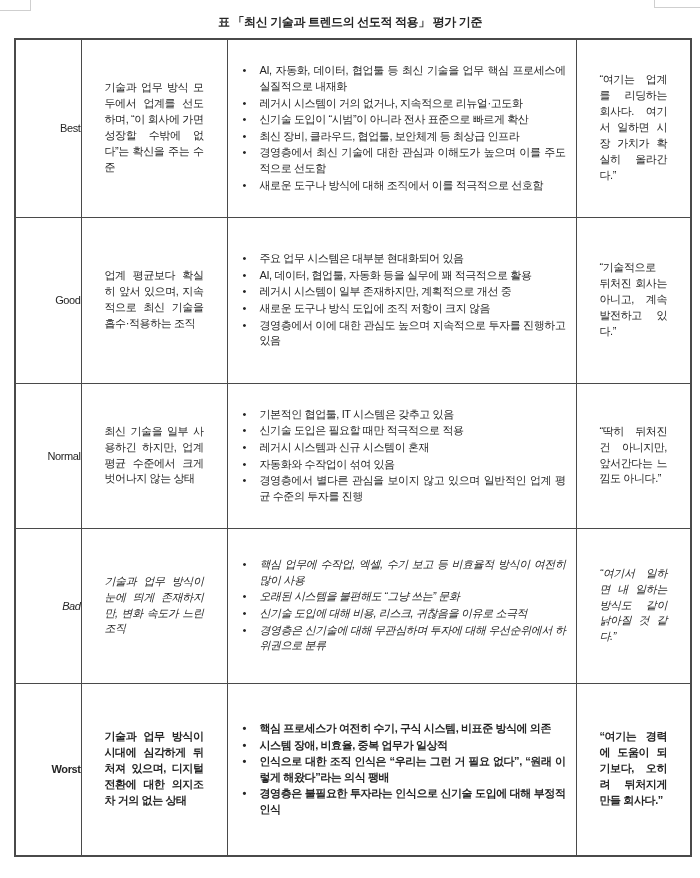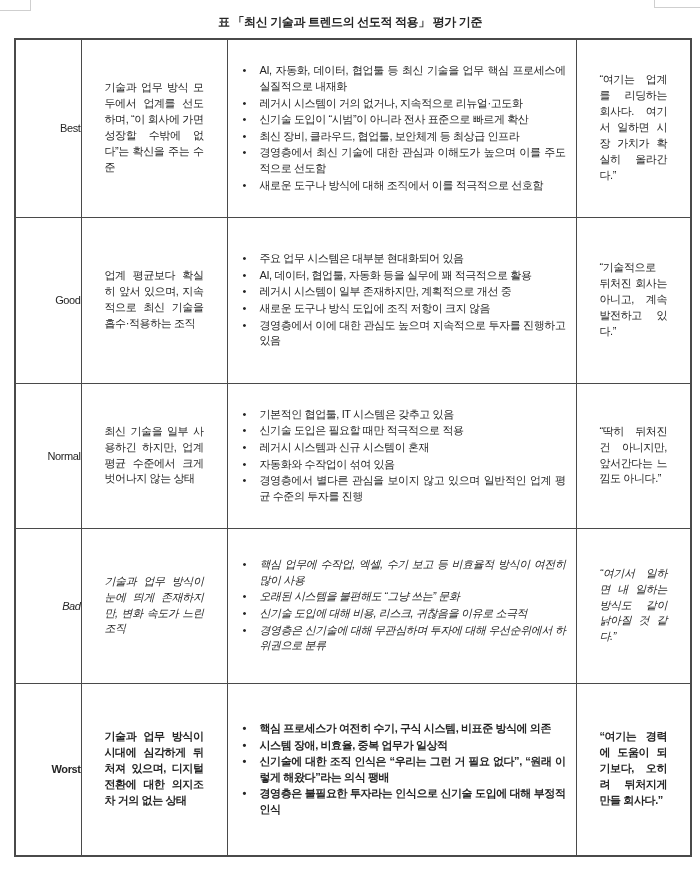--- a/index.html
+++ b/index.html
@@ -149,20 +149,20 @@
     <td class="perc">“여기서 일하면 내 일하는 방식도 같이 낡아질 것 같다.”</td>
   </tr>
 
   <tr class="r4">
     <td class="level">Worst</td>
     <td class="def">기술과 업무 방식이 시대에 심각하게 뒤처져 있으며, 디지털 전환에 대한 의지조차 거의 없는 상태</td>
     <td class="crit">
       <ul>
         <li>핵심 프로세스가 여전히 수기, 구식 시스템, 비표준 방식에 의존</li>
         <li>시스템 장애, 비효율, 중복 업무가 일상적</li>
-        <li>신기술에 대한 조직 인식은 “우리는 그런 거 필요 없다”, “원래 이렇게 해왔다”라는 의식 팽배</li>
+        <li>인식으로 대한 조직 인식은 “우리는 그런 거 필요 없다”, “원래 이렇게 해왔다”라는 의식 팽배</li>
         <li>경영층은 불필요한 투자라는 인식으로 신기술 도입에 대해 부정적 인식</li>
       </ul>
     </td>
     <td class="perc">“여기는 경력에 도움이 되기보다, 오히려 뒤처지게 만들 회사다.”</td>
   </tr>
 </tbody>
   </table>
 
 </body></html>

